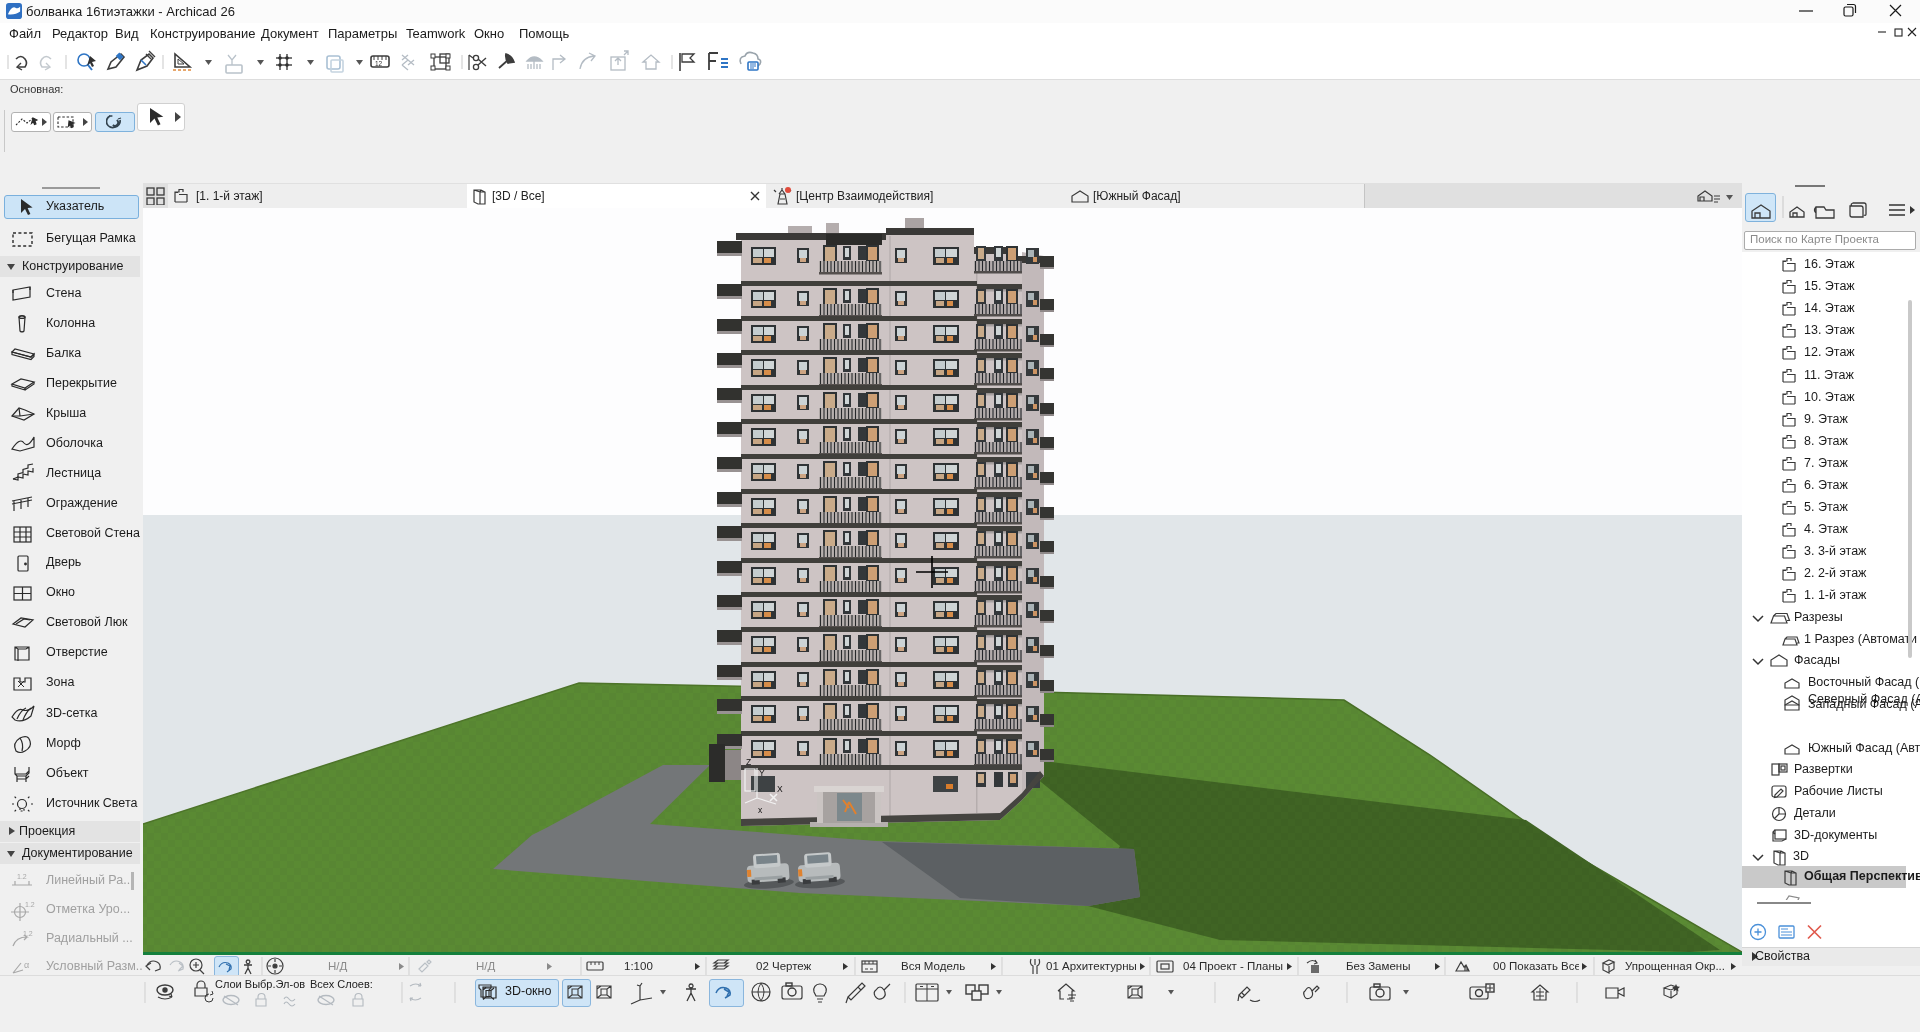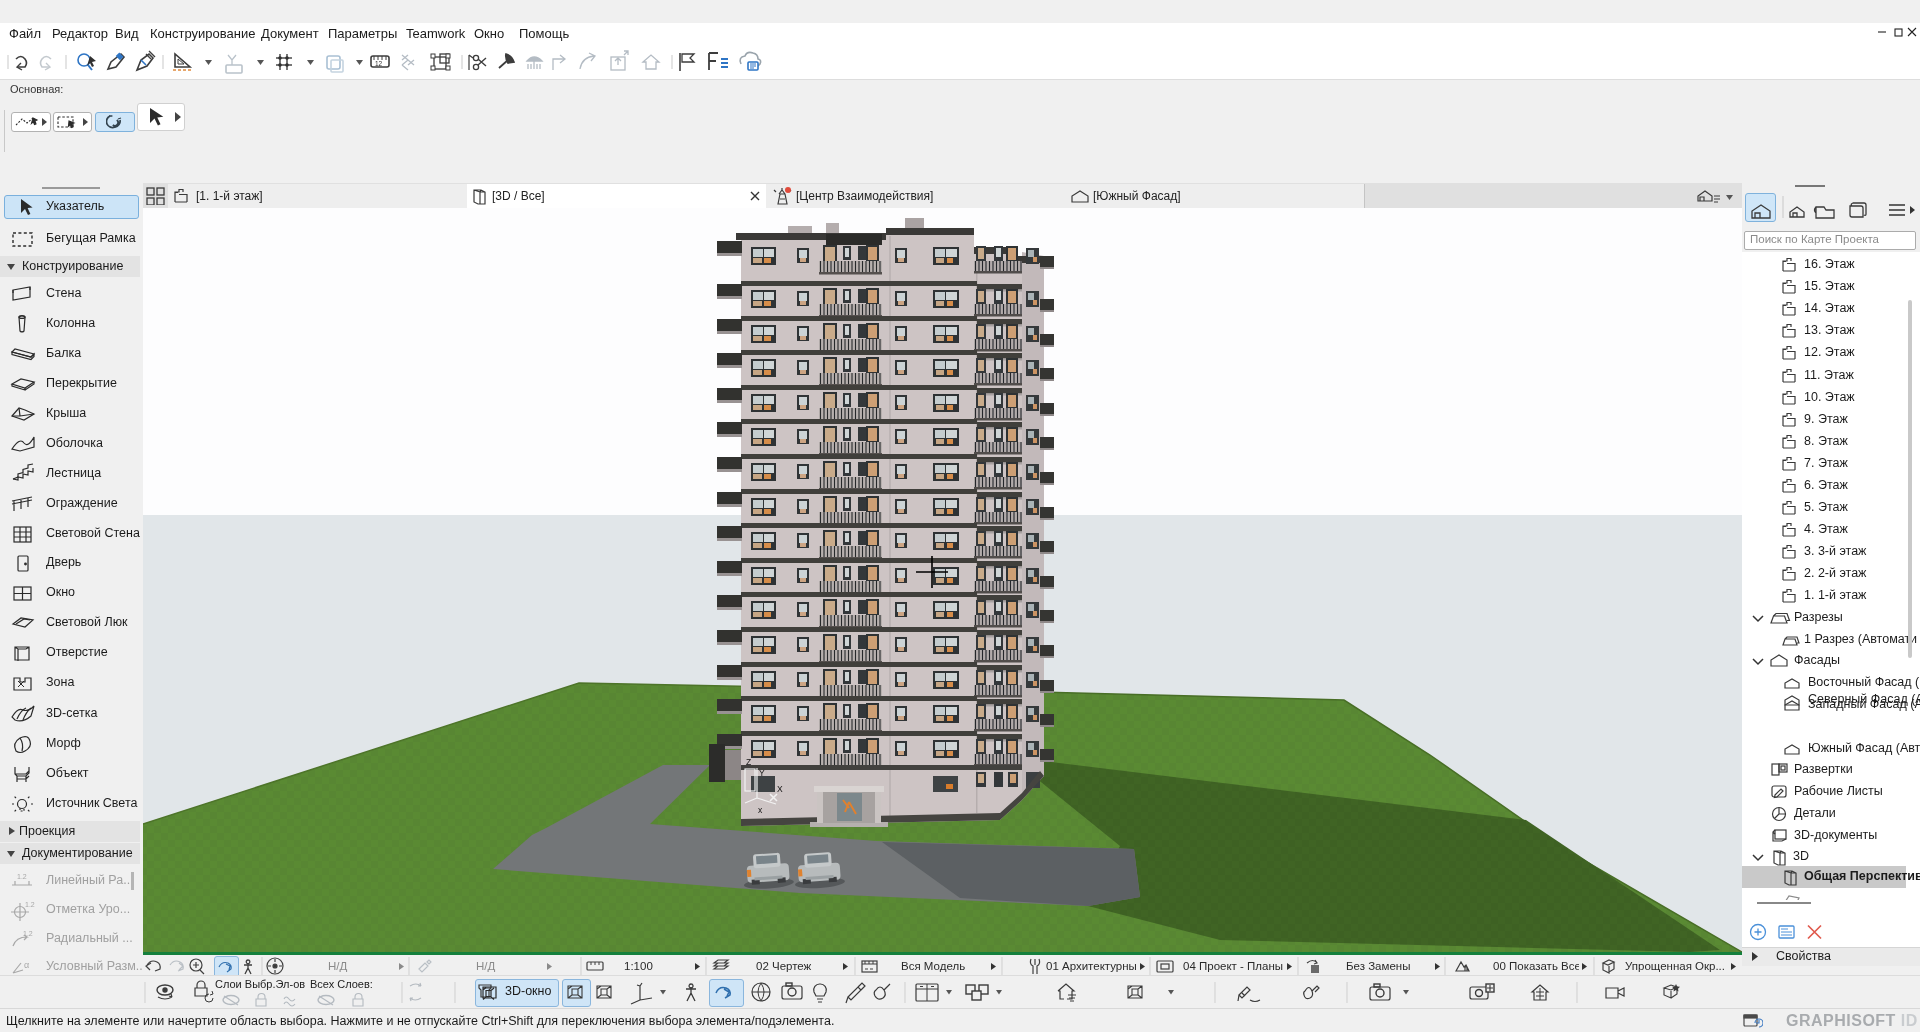--- a/index.html
+++ b/index.html
@@ -28,20 +28,35 @@
 .chev{position:absolute;left:10px;top:7px;}
 #quickbar{left:143px;top:952px;width:1599px;height:23px;background:#f0f0f0;border-top:3px solid #15803d;}
 .qtxt{position:absolute;top:5px;font-size:11.5px;color:#2a2a2a;white-space:nowrap;}
 #toolbar2{left:0;top:975px;width:1920px;height:33px;background:#f0f0f0;border-top:1px solid #dcdcdc;}
 #statusbar{left:0;top:1008px;width:1920px;height:24px;background:#f0f0f0;border-top:1px solid #d8d8d8;}
 #statusbar .txt{position:absolute;left:6px;top:5px;font-size:12.5px;color:#1b1b1b;}
 </style></head>
 <body>
 <div id="app">
 
+<div id="titlebar" class="abs">
+  <svg class="abs" style="left:6px;top:3px" width="16" height="16" viewBox="0 0 17 17">
+    <rect x="0" y="0" width="17" height="17" rx="3" fill="#2e6fc2"></rect>
+    <path d="M2 12 Q6 3 10 5 Q13 6.5 15 4 L15 9 Q10 13 2 12 Z" fill="#fff"></path>
+  </svg>
+  <div class="title">болванка 16тиэтажки - Archicad 26</div>
+  <svg class="abs" style="left:1786px;top:0" width="134" height="22" viewBox="0 0 134 22">
+    <g stroke="#1b1b1b" stroke-width="1.2" fill="none">
+      <line x1="13" y1="11" x2="27" y2="11"></line>
+      <rect x="58" y="7" width="9" height="9" rx="1.5"></rect>
+      <path d="M61 4.5 h6.5 q2 0 2 2 v6.5" fill="none"></path>
+      <path d="M104 5 l11 11 M115 5 l-11 11"></path>
+    </g>
+  </svg>
+</div>
 
 <div id="menubar" class="abs">
   <div class="menu" style="left:9px">Файл</div>
   <div class="menu" style="left:52px">Редактор</div>
   <div class="menu" style="left:115px">Вид</div>
   <div class="menu" style="left:150px">Конструирование</div>
   <div class="menu" style="left:261px">Документ</div>
   <div class="menu" style="left:328px">Параметры</div>
   <div class="menu" style="left:406px">Teamwork</div>
   <div class="menu" style="left:474px">Окно</div>
@@ -826,21 +841,21 @@
     <circle cx="16" cy="13" r="7.5" stroke="#4a90d9" stroke-width="1.3"></circle>
     <path d="M16 9.5 v7 M12.5 13 h7" stroke="#4a90d9" stroke-width="1.3"></path>
     <rect x="37" y="7" width="15" height="12" rx="1" stroke="#4a90d9" stroke-width="1.3"></rect>
     <path d="M39 10 h7 M39 13 h11 M39 16 h11" stroke="#4a90d9" stroke-width="1"></path>
     <path d="M66 6.5 l13 13 M79 6.5 l-13 13" stroke="#e05a4e" stroke-width="1.7"></path>
   </svg>
   <div class="abs" style="left:0;top:764px;width:178px;height:19px;background:#eaeaea;border-top:1px solid #d5d5d5;border-bottom:1px solid #d0d0d0"></div>
   <svg class="abs" style="left:9px;top:769px" width="8" height="10">
         <path d="M1 0 l6 4.5 -6 4.5 Z" fill="#333"></path>
       </svg>
-  <div class="abs" style="left:34px;top:766px;font-size:12.5px;color:#1b1b1b">Свойства</div>
+  <div class="abs" style="left:13px;top:766px;font-size:12.5px;color:#1b1b1b">Свойства</div>
   <div class="abs" style="left:0;top:783px;width:178px;height:9px;background:#f0f0f0"></div>
   <div class="abs" style="left:166px;top:117px;width:4px;height:358px;background:#c9c9c9;border-radius:2px"></div>
 </div>
 
 <div id="quickbar" class="abs">
   <div class="abs" style="left:71px;top:1px;width:23px;height:21px;background:#cfe5f7;border:1px solid #8ab6dd;border-radius:3px"></div>
   <svg class="abs" style="left:0;top:0" width="1599" height="23" fill="none" stroke="#3f3f3f" stroke-width="1.2">
     <path d="M4 10 q4 -6 10 -3 q4 2 3 7 l-5 2 M8 8 l-5 3 4 4"></path>
     <g stroke="#b9bfc5">
           <path d="M27 10 q4 -6 10 -3 q4 2 3 7 l-5 2 M36 8 l4 3 -4 4"></path>
@@ -976,22 +991,13 @@
     <line x1="1577" y1="6" x2="1577" y2="27" stroke="#cfcfcf" stroke-width="1"></line>
     <path d="M1606 12 h12 v10 h-12 Z M1618 15 l6 -3 v8 l-6 -3" stroke-width="1.2"></path>
     <path d="M1664 12 l7 -3 6 2 -6 3 Z M1664 12 v7 l7 3 v-7 M1677 11 v7 l-6 4" stroke-width="1.1"></path>
     <path d="M1676 8 l1.2 2.5 2.8 0.3 -2 1.9 0.5 2.8 -2.5 -1.4 -2.5 1.4 0.5 -2.8 -2 -1.9 2.8 -0.3 Z" fill="#3a3a3a" stroke="none"></path>
   </svg>
   <svg class="abs" style="left:481px;top:8px" width="20" height="17" fill="none" stroke="#2b2b2b" stroke-width="1.2">
         <path d="M2 3 h13 v11 h-13 Z M2 6 l3 -2.5 m-3 12 l3 -2.5 m8 2.5 l-3 -2.5 m3 -9 l-3 2.5 m-5 0 h5 v6 h-5 Z"></path>
       </svg>
 </div>
 
-<div id="statusbar" class="abs">
-  <div class="txt">Щелкните на элементе или начертите область выбора. Нажмите и не отпускайте Ctrl+Shift для переключения выбора элемента/подэлемента.</div>
-  <div class="abs" style="left:1786px;top:3px;font-size:16px;font-weight:bold;color:#a8abae;letter-spacing:0.5px">GRAPHISOFT <span style="color:#c9cccf">ID</span></div>
-  <svg class="abs" style="left:1743px;top:4px" width="20" height="17" fill="none" stroke="#4a4a4a" stroke-width="1.2">
-        <rect x="1" y="2" width="13" height="11" rx="1"></rect>
-        <rect x="1" y="2" width="13" height="3" fill="#4a4a4a"></rect>
-        <path d="M12 10 a4 4 0 1 1 4 4 m0 -7 l0 3 -3 0" stroke="#3a78c2" stroke-width="1.1"></path>
-      </svg>
-</div>
 
 </div>
 </body></html>

